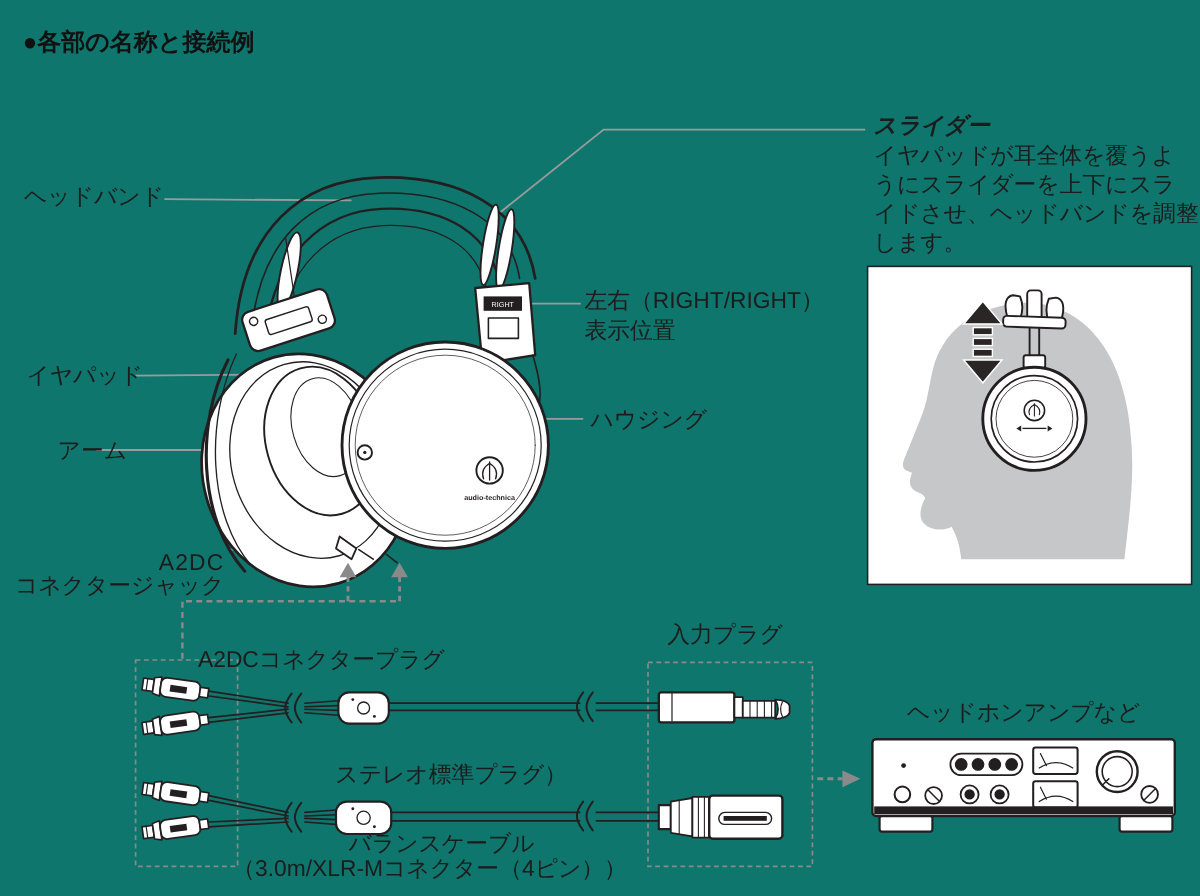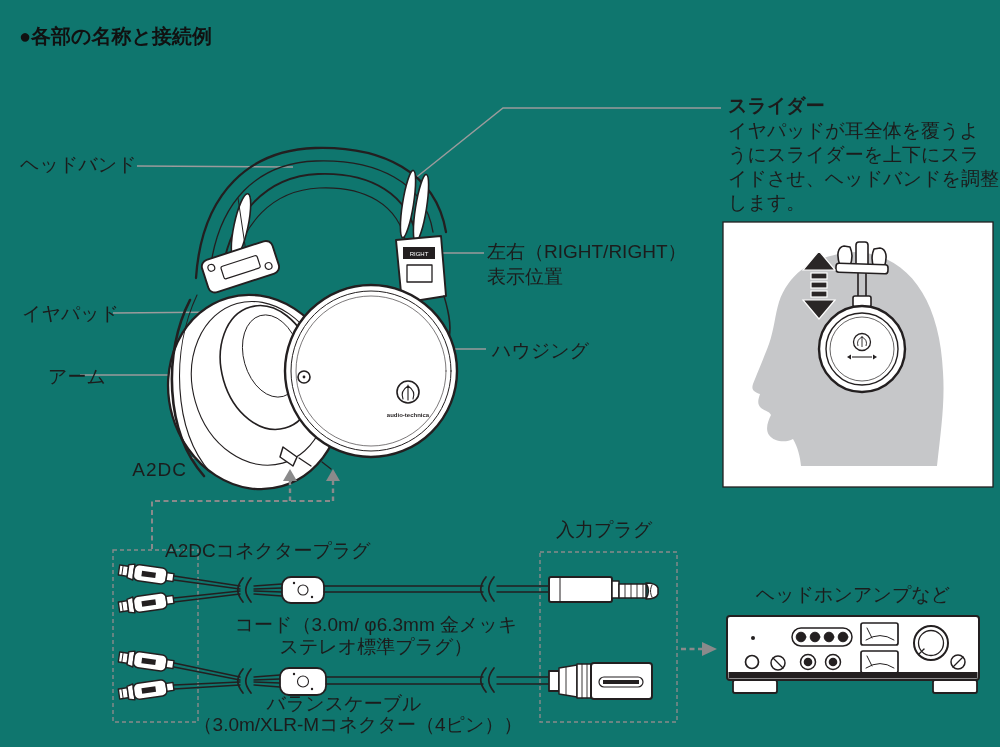--- a/index.html
+++ b/index.html
@@ -1,21 +1,21 @@
 <!DOCTYPE html>
 <html><head>
 <meta charset="utf-8">
 <style>
   html,body{margin:0;padding:0;background:#fff;}
   .stage{position:relative;width:1000px;height:747px;background:#0f766e;overflow:hidden;
          font-family:"Liberation Sans","DejaVu Sans",sans-serif;color:#1a1a1a;}
   .stage svg{position:absolute;left:0;top:0;}
   .t{position:absolute;font-size:19px;line-height:1.15;white-space:nowrap;color:#1c1c1c;}
   .title{font-size:20px;font-weight:600;color:#111;}
-  .bold{font-weight:700;}
+  .bold{font-weight:700;font-style:italic;}
   .ralign{text-align:right;margin-top:32px;}
   .calign{text-align:center;}
 </style>
 </head>
 <body>
 
 <div class="stage">
 
 <svg width="1000" height="747" viewBox="0 0 1000 747">
 
@@ -257,24 +257,24 @@
   <div class="t" style="left:487px;top:241px;">左右（RIGHT/RIGHT）</div>
   <div class="t" style="left:487px;top:266px;">表示位置</div>
 
   <div class="t" style="left:22px;top:303px;">イヤパッド</div>
 
   <div class="t" style="left:492px;top:340px;">ハウジング</div>
 
   <div class="t" style="left:4px;top:366px;margin-left:44px;">アーム</div>
 
   <div class="t ralign" style="left:2px;top:427px;width:185px;letter-spacing:1px;">A2DC</div>
+  <div class="t ralign" style="left:2px;top:446px;width:185px;">コネクタージャック</div>
 
   <div class="t" style="left:165px;top:540px;">A2DCコネクタープラグ</div>
   <div class="t" style="left:556px;top:519px;">入力プラグ</div>
 
-  <div class="t calign" style="left:200px;top:614px;width:352px;">コード（3.0m/ φ6.3mm 金メッキ</div>
   <div class="t calign" style="left:200px;top:636px;width:352px;">ステレオ標準プラグ）</div>
 
-  <div class="t calign" style="left:168px;top:693px;width:352px;text-align:center;">バランスケーブル</div>
+  <div class="t calign" style="left:192px;top:693px;width:352px;text-align:center;">バランスケーブル</div>
   <div class="t calign" style="left:182px;top:714px;width:352px;">（3.0m/XLR-Mコネクター（4ピン））</div>
 
   <div class="t calign" style="left:727px;top:584px;width:252px;">ヘッドホンアンプなど</div>
 </div>
 
 </body></html>

